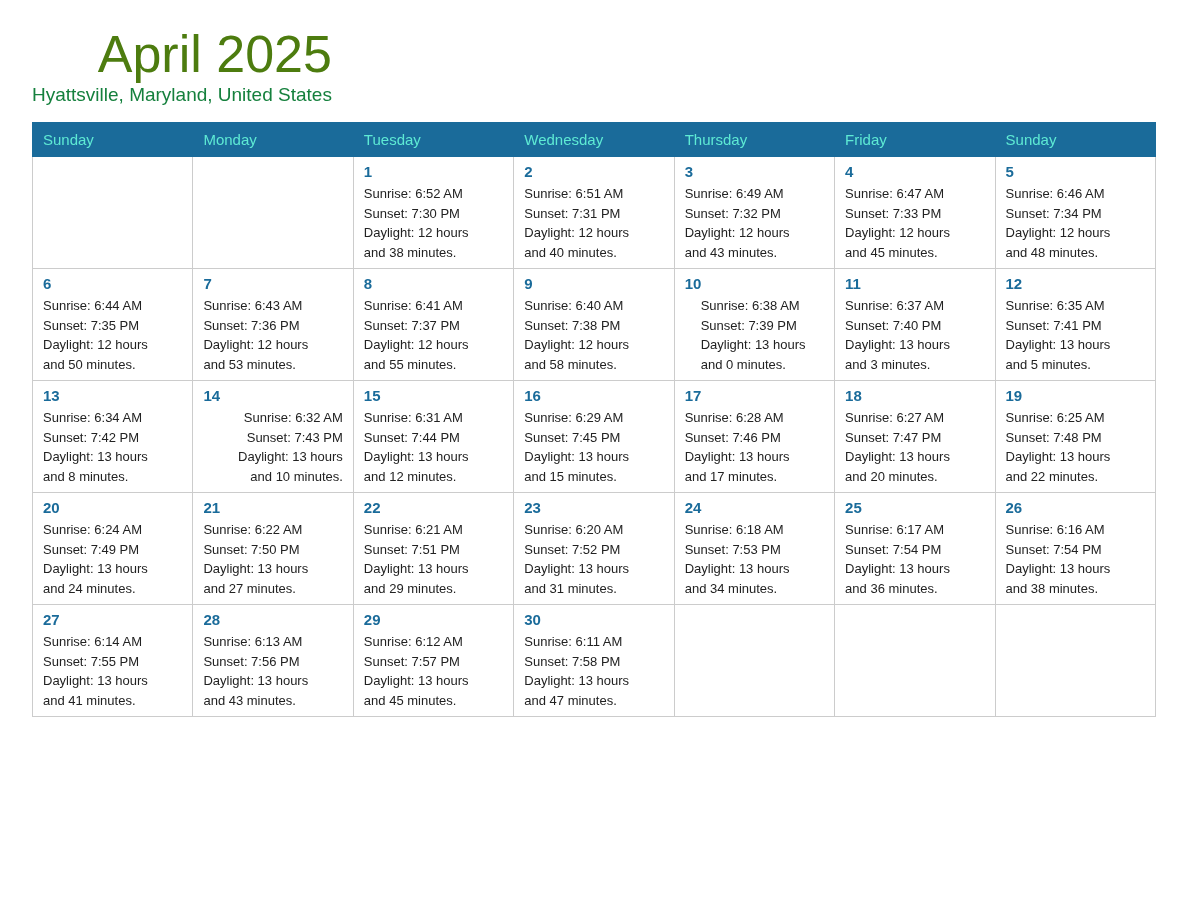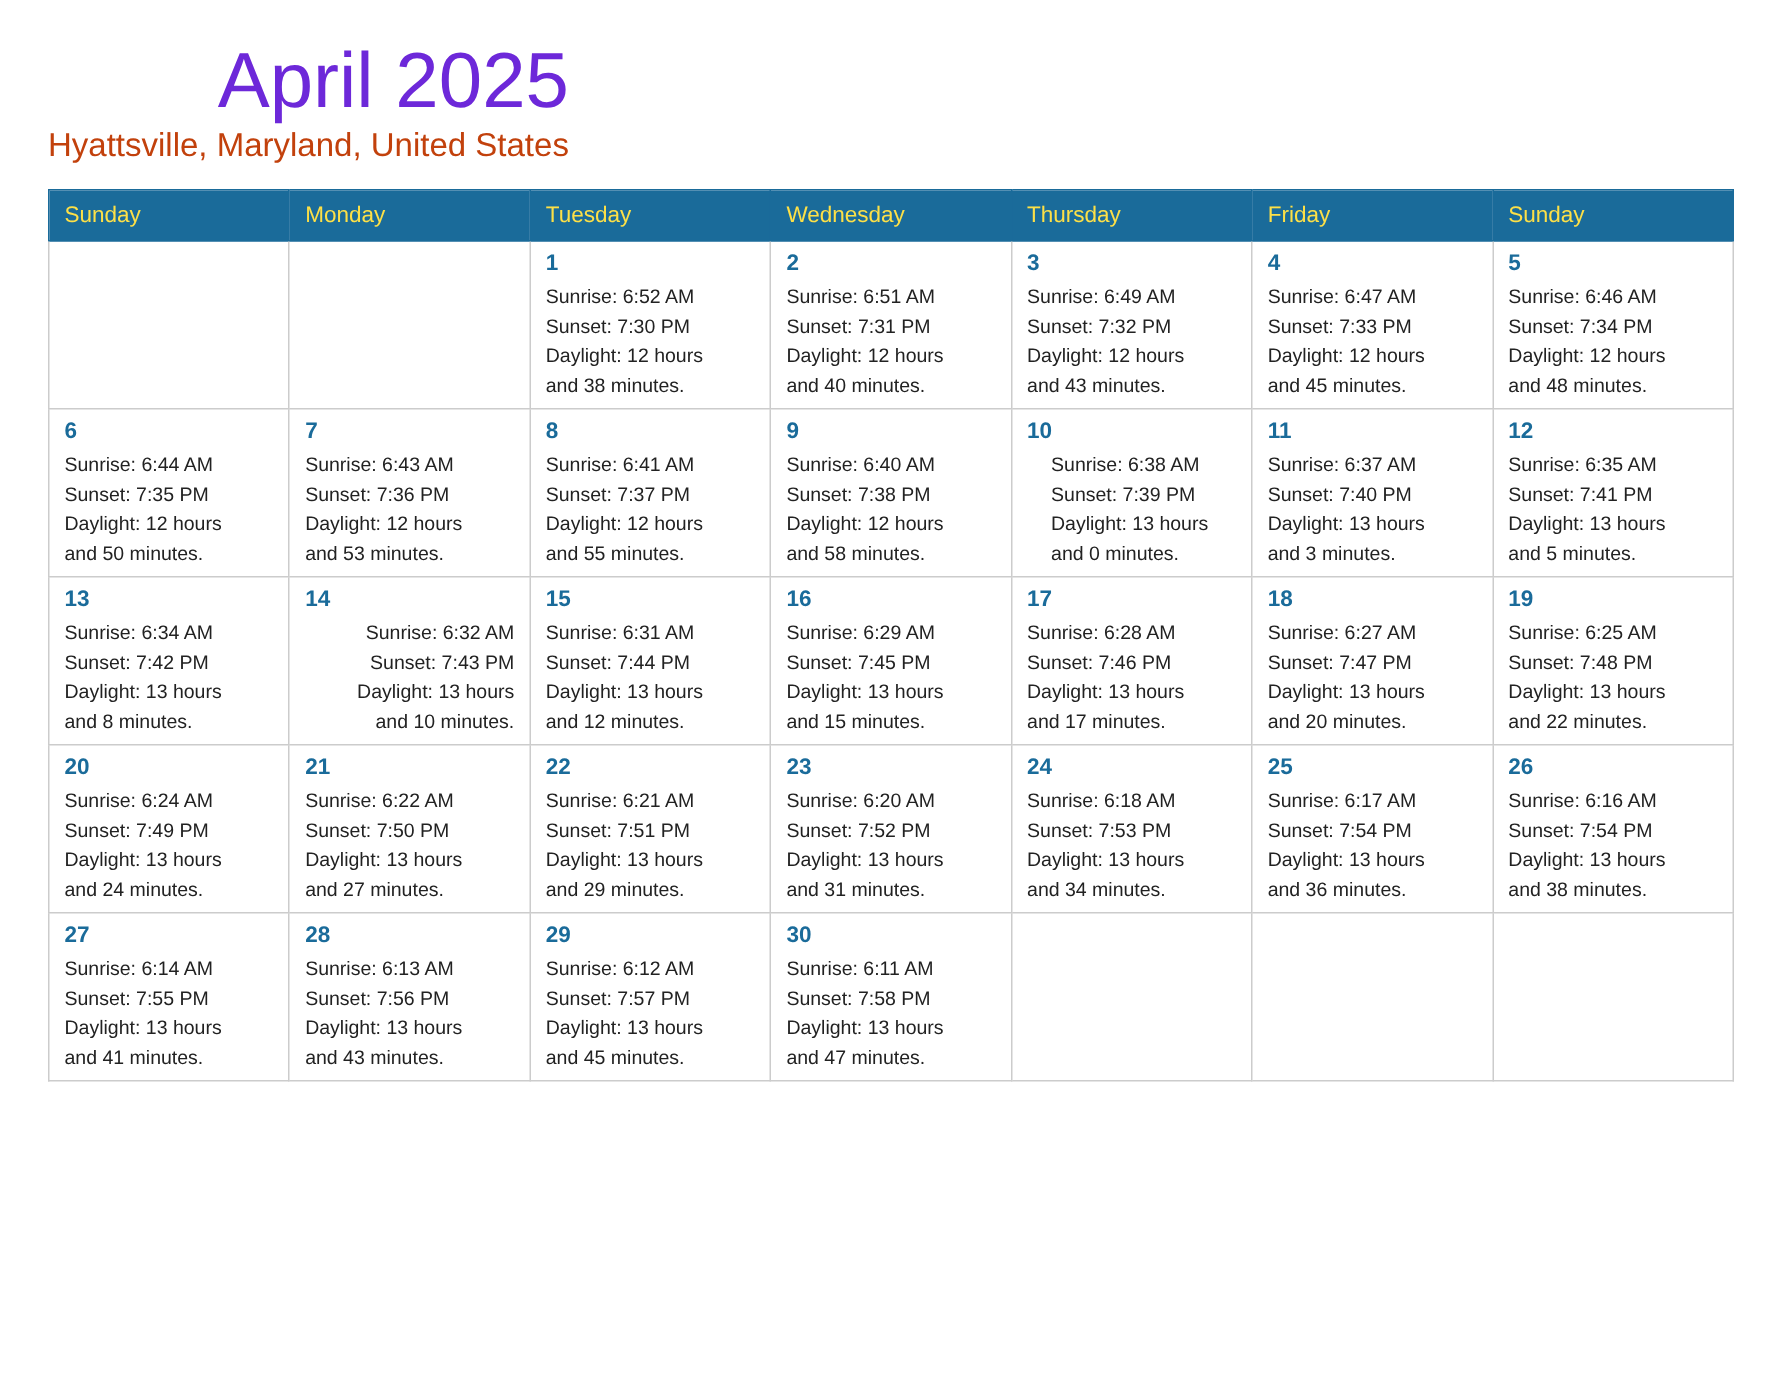--- a/index.html
+++ b/index.html
@@ -33,37 +33,37 @@
       border-bottom: 14px solid #1a73c7;
       margin-left: 4px;
       vertical-align: middle;
     }
     .title-area {
       text-align: right;
     }
     .title-area h1 {
       font-size: 52px;
       font-weight: normal;
-      color: #6d28d9;
+      color: #4d7c0f;
     }
     .title-area h2 {
-      font-size: 22px;
+      font-size: 19px;
       font-weight: normal;
-      color: #c2410c;
+      color: #15803d;
     }
     table {
       width: 100%;
       border-collapse: collapse;
       table-layout: fixed;
     }
     thead tr {
       background-color: #1a6b9a;
     }
     thead th {
-      color: #fde047;
+      color: #5eead4;
       font-size: 15px;
       font-weight: normal;
       padding: 8px 10px;
       border: 1px solid #1a6b9a;
       text-align: left;
     }
     tbody td {
       border: 1px solid #ccc;
       padding: 6px 10px;
       vertical-align: top;

